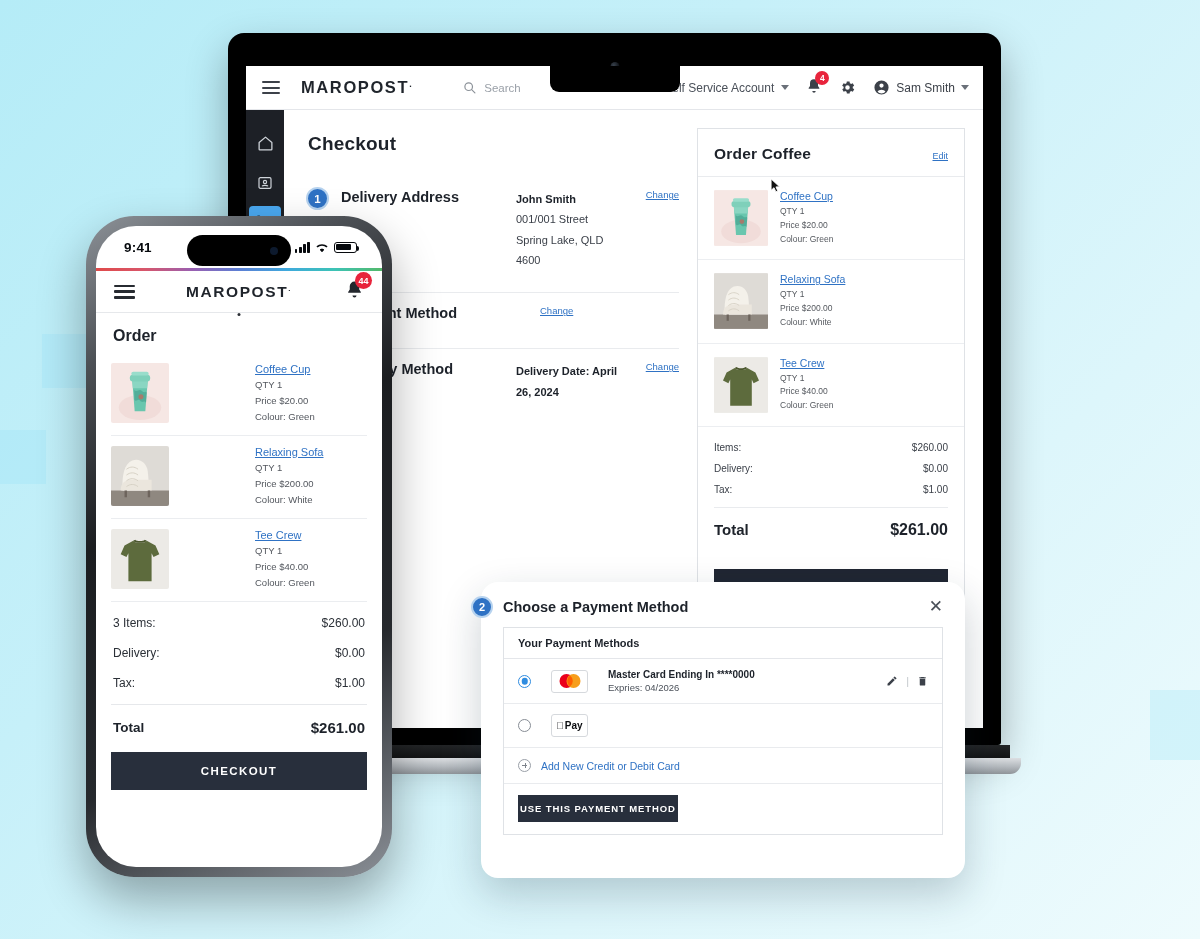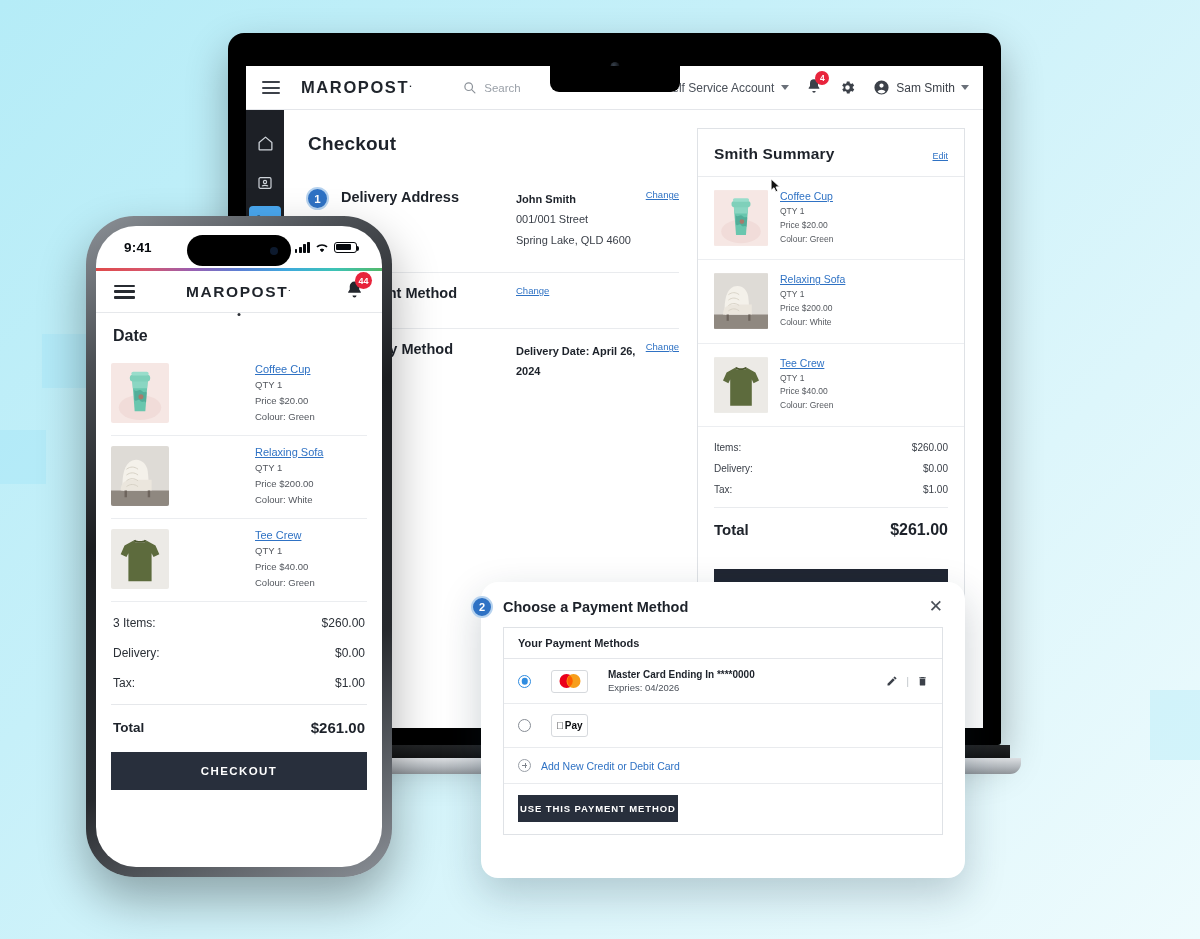--- a/index.html
+++ b/index.html
@@ -88,21 +88,21 @@
   .step-row { display: flex; align-items: flex-start; padding: 12px 0 22px 0; border-bottom: 1px solid #e9ebee; position: relative; }
   .step-row:last-child { border-bottom: none; }
   .step-num {
     width: 23px; height: 23px; border-radius: 50%; background: #2f72c4; color:#fff;
     font-size: 11.5px; font-weight: 700; display:flex; align-items:center; justify-content:center;
     border: 2px solid #b7d3ef; flex-shrink: 0; margin-top: -2px;
   }
   .step-label { width: 175px; font-size: 14.5px; font-weight: 700; color:#1d222a; margin-left: 12px; }
   .step-body { flex: 1; font-size: 11px; color:#3b4049; line-height: 1.85; }
   .step-body .nm { font-weight: 700; color:#1d222a; font-size: 11px; }
-  .step-change { font-size: 9.5px; color: #2f72c4; text-decoration: underline; cursor:pointer; white-space:nowrap; margin-left: 0; }
+  .step-change { font-size: 9.5px; color: #2f72c4; text-decoration: underline; cursor:pointer; white-space:nowrap; margin-left: 24px; }
 
   
   .order-card {
     width: 268px; flex-shrink: 0; background:#fff; border: 1px solid #dfe2e6;
     align-self: flex-start;
   }
   .os-head { display:flex; align-items:baseline; justify-content:space-between; padding: 16px 16px 13px; border-bottom: 1px solid #e9ebee; }
   .os-title { font-size: 15.5px; font-weight: 700; color:#1d222a; letter-spacing:.2px; }
   .os-edit { font-size: 9px; color:#2f72c4; text-decoration: underline; cursor:pointer; }
   .os-item { display:flex; gap: 12px; padding: 13px 16px; border-bottom: 1px solid #eceef1; }
@@ -295,21 +295,21 @@
           <div class="step-row">
             <div class="step-num">3</div>
             <div class="step-label">Delivery Method</div>
             <div class="step-body"><span class="nm">Delivery Date: April 26, 2024</span></div>
             <div class="step-change">Change</div>
           </div>
         </div>
 
         <div class="order-card">
           <div class="os-head">
-            <span class="os-title">Smith Summary</span>
+            <span class="os-title">Order Coffee</span>
             <span class="os-edit">Edit</span>
           </div>
 
           <div class="os-item">
             <div class="os-thumb">
               <svg class="art" viewBox="0 0 60 62">
                   <rect width="60" height="62" fill="#f6e7e4"></rect>
                   <ellipse cx="30" cy="46" rx="22" ry="13" fill="#f1dcd9"></ellipse>
                   <path d="M22 18h16l-2.5 32h-11z" fill="#69c6ae"></path>
                   <path d="M22 18h16l-.6 8H22.6z" fill="#8ad6c2"></path>
@@ -429,21 +429,21 @@
       <div class="bell-wrap">
         <svg width="19" height="19" viewBox="0 0 24 24" fill="#23272d">
             <path d="M12 2a6 6 0 0 0-6 6v4l-2 3v1h16v-1l-2-3V8a6 6 0 0 0-6-6zm0 20a2.6 2.6 0 0 0 2.6-2.4H9.4A2.6 2.6 0 0 0 12 22z"></path>
           </svg>
         <span class="badge" style="min-width:17px;height:17px;font-size:9px;top:-8px;right:-8px">44</span>
       </div>
       <span class="ph-dot"></span>
     </div>
 
     <div class="ph-content">
-      <div class="cart-title">Date</div>
+      <div class="cart-title">Order</div>
 
       <div class="ph-item">
         <div class="ph-thumb">
           <svg class="art" viewBox="0 0 60 62">
               <rect width="60" height="62" fill="#f6e7e4"></rect>
               <ellipse cx="30" cy="46" rx="22" ry="13" fill="#f1dcd9"></ellipse>
               <path d="M22 18h16l-2.5 32h-11z" fill="#69c6ae"></path>
               <path d="M22 18h16l-.6 8H22.6z" fill="#8ad6c2"></path>
               <path d="M24 28c3 3 5-2 8 1s4-1 5 2l-.8 10c-2-3-4 1-6-2s-4 2-6-1z" fill="#3f9b88" opacity=".55"></path>
               <circle cx="31" cy="35" r="2.6" fill="#c36a5e" opacity=".75"></circle>

